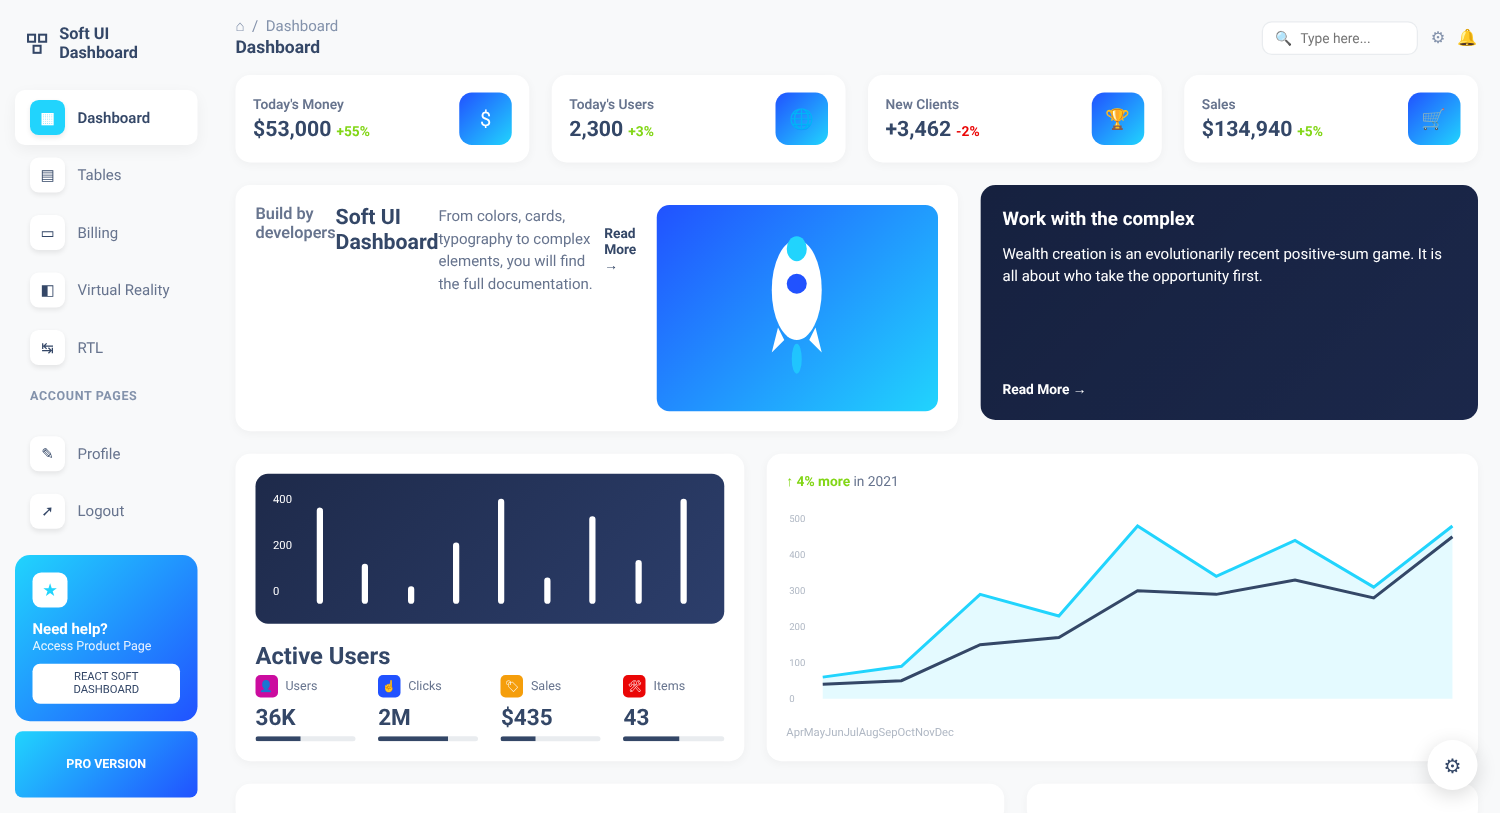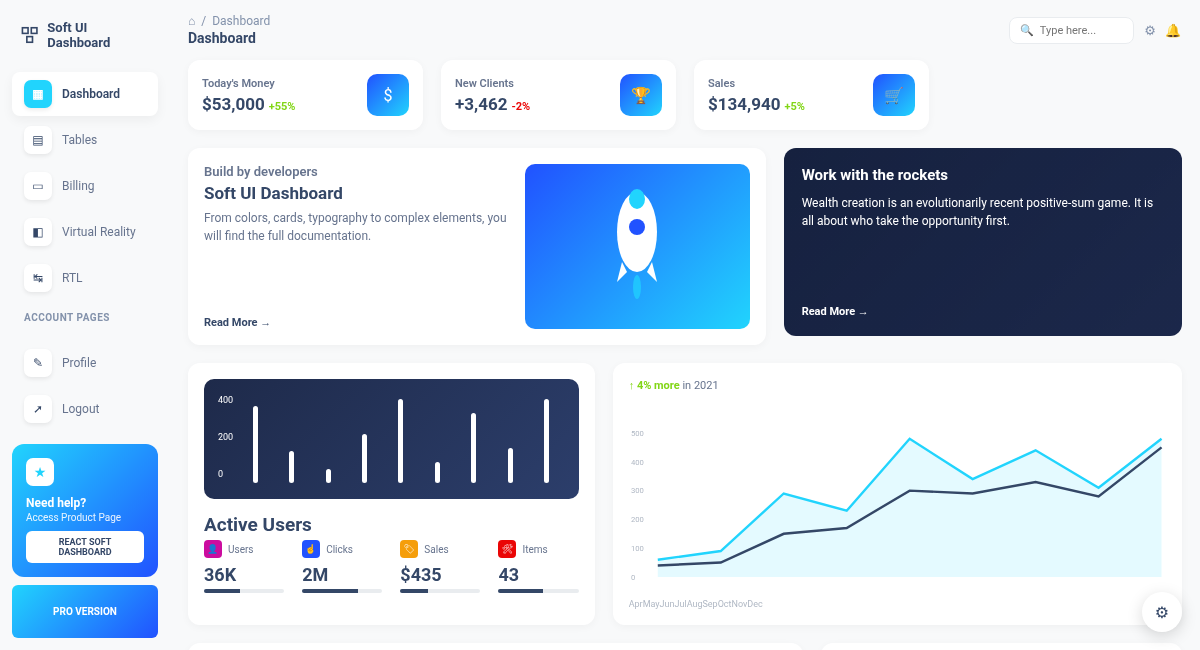--- a/index.html
+++ b/index.html
@@ -11,21 +11,21 @@
 .nav{margin-top:14px;display:flex;flex-direction:column;gap:2px}
 .nav-item{display:flex;align-items:center;gap:10px;padding:8px 12px;border-radius:8px;font-size:12px;color:#67748e;cursor:pointer}
 .nav-item.active{background:#fff;box-shadow:0 4px 12px rgba(0,0,0,0.05);color:#344767;font-weight:600}
 .nav-icon{width:28px;height:28px;border-radius:7px;background:#fff;box-shadow:0 2px 4px rgba(0,0,0,0.08);display:flex;align-items:center;justify-content:center;font-size:12px;color:#344767}
 .nav-item.active .nav-icon{background:#21d4fd;color:#fff}
 .nav-head{font-size:10px;font-weight:700;letter-spacing:.5px;color:#8392ab;padding:12px 12px 4px}
 .help-card{margin-top:auto;background:linear-gradient(135deg,#21d4fd,#2152ff);border-radius:12px;padding:14px;color:#fff}
 .help-ic{width:28px;height:28px;border-radius:7px;background:#fff;display:flex;align-items:center;justify-content:center;color:#21d4fd;margin-bottom:10px}
 .help-card h4{font-size:12px;margin-bottom:2px}
 .help-card p{font-size:10px;opacity:.9;margin-bottom:8px}
-.help-btn{background:#fff;color:#344767;border:none;border-radius:6px;padding:6px 24px;font-size:9px;font-weight:700;cursor:pointer;width:100%}
+.help-btn{background:#fff;color:#344767;border:none;border-radius:6px;padding:6px 24px;font-size:9px;font-weight:400;cursor:pointer;width:100%}
 .pro-btn{margin-top:8px;background:linear-gradient(135deg,#21d4fd,#2152ff);color:#fff;border:none;border-radius:6px;padding:21px;font-size:10px;font-weight:700;cursor:pointer;width:100%}
 .main{flex:1;padding:14px 18px;overflow-y:auto}
 .topbar{display:flex;align-items:center;justify-content:space-between;margin-bottom:14px}
 .crumb{font-size:12px;color:#8392ab;display:flex;align-items:center;gap:6px}
 .page-title{font-size:14px;font-weight:700;color:#344767;margin-top:2px}
 .top-right{display:flex;align-items:center;gap:10px}
 .search{display:flex;align-items:center;gap:6px;background:#fff;border:1px solid #e9ecef;border-radius:8px;padding:6px 10px;width:125px}
 .search input{border:none;outline:none;font-size:11px;width:100%;color:#67748e}
 .top-ic{color:#8392ab;cursor:pointer;font-size:13px}
 .stats{display:grid;grid-template-columns:repeat(4,1fr);gap:18px;margin-bottom:18px}
@@ -33,21 +33,21 @@
 .stat-lbl{font-size:11px;color:#67748e;font-weight:600;margin-bottom:4px}
 .stat-val{font-size:17px;font-weight:700;color:#344767}
 .stat-delta{font-size:11px;font-weight:700;margin-left:4px}
 .delta-up{color:#82d616}
 .delta-dn{color:#ea0606}
 .stat-ic{width:42px;height:42px;border-radius:10px;background:linear-gradient(135deg,#2152ff,#21d4fd);display:flex;align-items:center;justify-content:center;color:#fff;font-size:16px}
 .row{display:grid;gap:18px;margin-bottom:18px}
 .row.hero{grid-template-columns:1.45fr 1fr}
 .card{background:#fff;border-radius:12px;padding:16px;box-shadow:0 2px 8px rgba(0,0,0,0.04)}
 .hero-card{display:flex;gap:16px}
-.hero-txt{flex:1;display:flex;flex-direction:column}
+.hero-txt{flex:1;display:flex;flex-direction:row}
 .hero-sub{font-size:13px;color:#67748e;font-weight:600;margin-bottom:4px}
 .hero-ttl{font-size:17px;font-weight:700;color:#344767;margin-bottom:6px}
 .hero-desc{font-size:12px;color:#67748e;line-height:1.5;margin-bottom:auto}
 .read-more{font-size:11px;font-weight:700;color:#344767;margin-top:16px;cursor:pointer}
 .read-more.w{color:#fff}
 .rocket{width:225px;height:165px;border-radius:10px;background:linear-gradient(135deg,#2152ff,#21d4fd);display:flex;align-items:center;justify-content:center}
 .work-card{border-radius:12px;padding:18px;background:linear-gradient(rgba(20,30,60,.7),rgba(20,30,60,.7)),linear-gradient(135deg,#1a2847,#2c3e6b);color:#fff;height:188px;display:flex;flex-direction:column}
 .work-ttl{font-size:15px;font-weight:700;margin-bottom:10px}
 .work-desc{font-size:12px;line-height:1.5}
 .row.charts{grid-template-columns:1fr 1.4fr}
@@ -58,21 +58,21 @@
 .au-ttl{font-size:19px;font-weight:700;margin:14px 0 4px}
 .au-sub{font-size:11px;color:#67748e;margin-bottom:14px}
 .au-sub b{color:#344767}
 .au-grid{display:grid;grid-template-columns:repeat(4,1fr);gap:18px}
 .au-item .au-hdr{display:flex;align-items:center;gap:6px;font-size:10px;color:#67748e;margin-bottom:6px}
 .au-badge{width:18px;height:18px;border-radius:4px;display:flex;align-items:center;justify-content:center;color:#fff;font-size:9px}
 .au-val{font-size:18px;font-weight:700;color:#344767;margin-bottom:4px}
 .au-bar{height:4px;background:#e9ecef;border-radius:2px;overflow:hidden}
 .au-fill{height:100%;background:#344767}
 .so-ttl{font-size:13px;font-weight:700;margin-bottom:4px}
-.so-sub{font-size:11px;margin-bottom:28px}
+.so-sub{font-size:11px;margin-bottom:10px}
 .so-sub .up{color:#82d616;font-weight:700}
 .line-chart{width:100%;height:170px}
 .x-ax{display:flex;justify-content:flex-start;font-size:9px;color:#b0b8c4;margin-top:6px}
 .row.bottom{grid-template-columns:1.7fr 1fr}
 .fab{position:fixed;bottom:18px;right:18px;width:40px;height:40px;border-radius:50%;background:#fff;box-shadow:0 4px 16px rgba(0,0,0,0.15);display:flex;align-items:center;justify-content:center;cursor:pointer;font-size:16px;color:#344767}
 </style>
 </head>
 <body>
 
 <div class="app">
@@ -150,20 +150,27 @@
     <div class="stats" id="stats">
         <div class="stat">
           <div>
             <div class="stat-lbl">Today's Money</div>
             <div><span class="stat-val">$53,000</span><span class="stat-delta delta-up">+55%</span></div>
           </div>
           <div class="stat-ic">$</div>
         </div>
         <div class="stat">
           <div>
+            <div class="stat-lbl">Today's Users</div>
+            <div><span class="stat-val">2,300</span><span class="stat-delta delta-up">+3%</span></div>
+          </div>
+          <div class="stat-ic">🌐</div>
+        </div>
+        <div class="stat">
+          <div>
             <div class="stat-lbl">New Clients</div>
             <div><span class="stat-val">+3,462</span><span class="stat-delta delta-dn">-2%</span></div>
           </div>
           <div class="stat-ic">🏆</div>
         </div>
         <div class="stat">
           <div>
             <div class="stat-lbl">Sales</div>
             <div><span class="stat-val">$134,940</span><span class="stat-delta delta-up">+5%</span></div>
           </div>
@@ -184,21 +191,21 @@
               <ellipse cx="35" cy="45" rx="20" ry="40" fill="#fff"></ellipse>
               <circle cx="35" cy="40" r="8" fill="#2152ff"></circle>
               <ellipse cx="35" cy="12" rx="8" ry="10" fill="#21d4fd"></ellipse>
               <path d="M20 75 L15 95 L25 85 Z" fill="#fff"></path>
               <path d="M50 75 L55 95 L45 85 Z" fill="#fff"></path>
               <ellipse cx="35" cy="100" rx="4" ry="12" fill="#21d4fd" opacity="0.7"></ellipse>
             </svg>
         </div>
       </div>
       <div class="work-card">
-        <div class="work-ttl">Work with the rockets</div>
+        <div class="work-ttl">Work with the complex</div>
         <div class="work-desc">Wealth creation is an evolutionarily recent positive-sum game. It is all about who take the opportunity first.</div>
         <div class="read-more w" style="margin-top:auto">Read More →</div>
       </div>
     </div>
 
     <div class="row charts">
       <div class="card">
         <div class="bar-wrap">
           <div class="y-ax" id="bar-y">
               <div>400</div>

